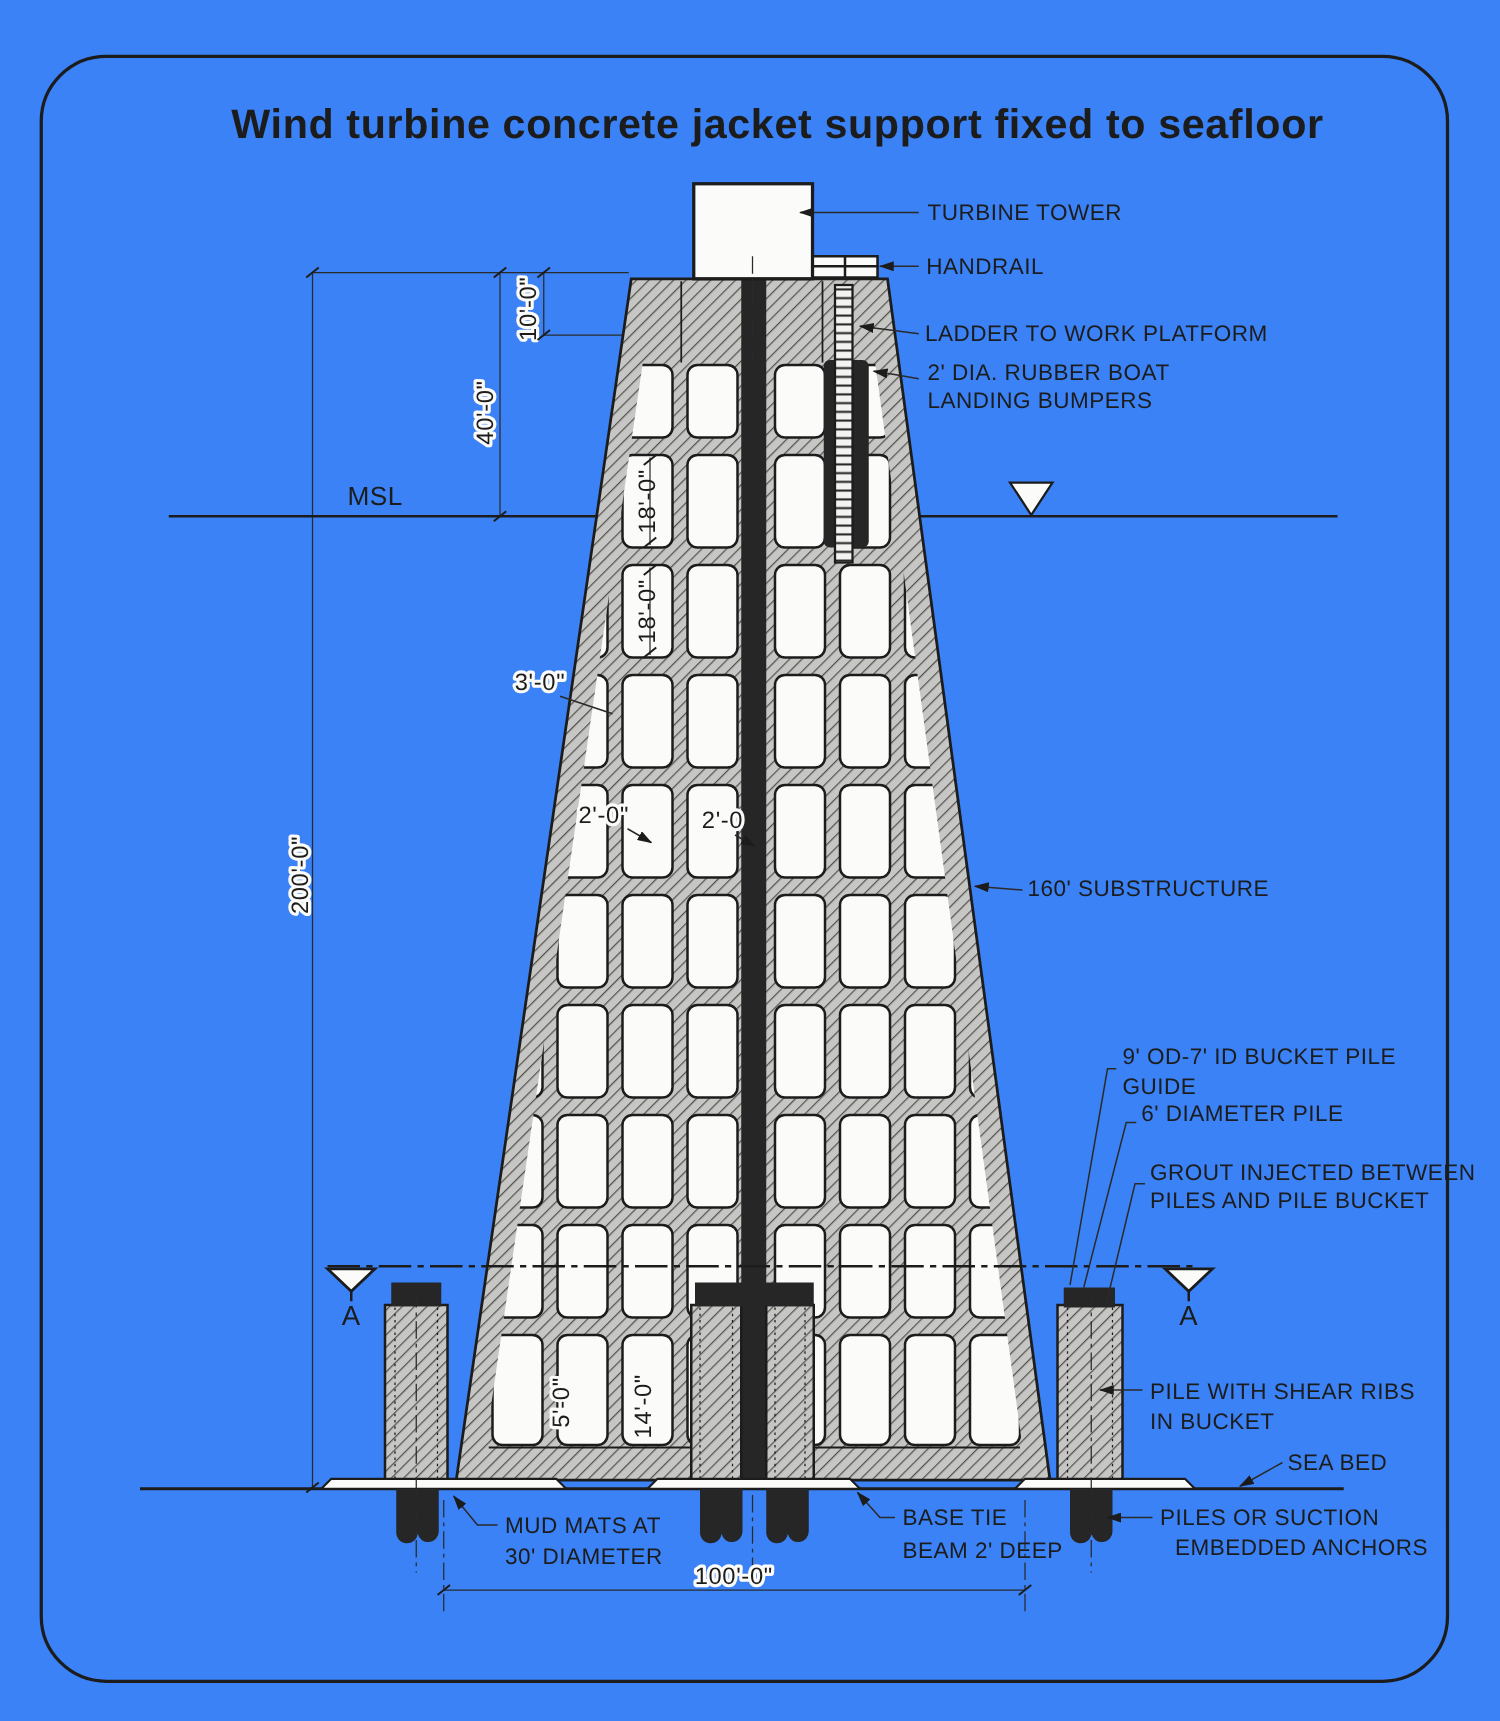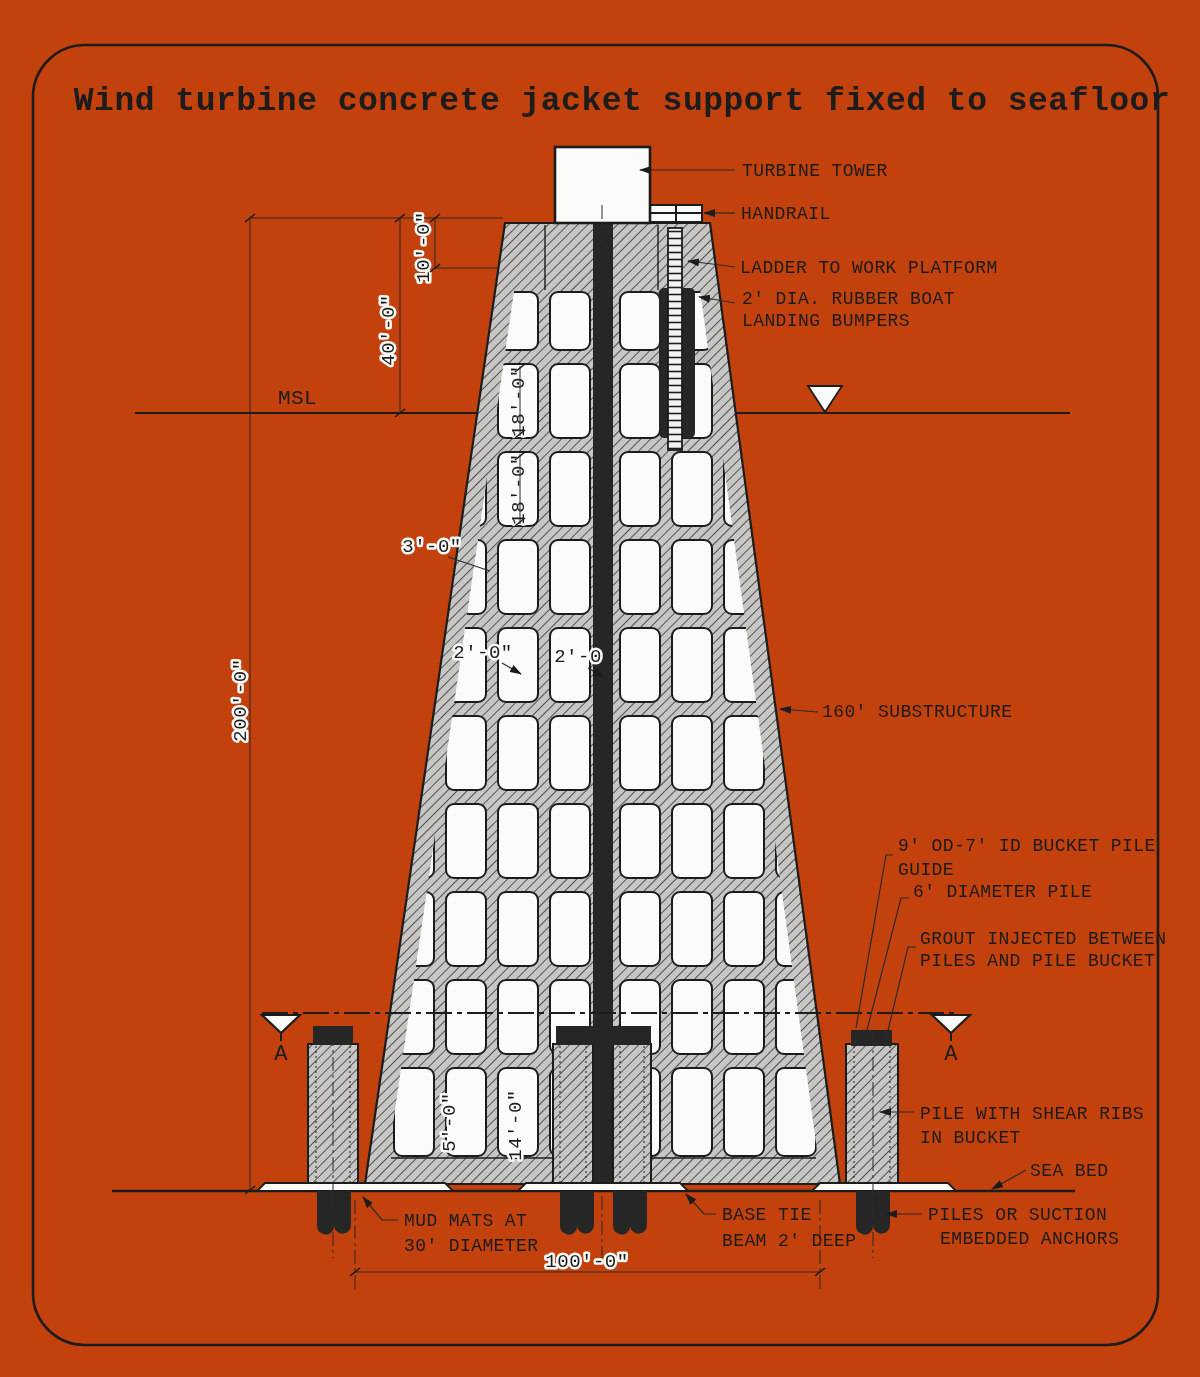--- a/index.html
+++ b/index.html
@@ -1,17 +1,17 @@
 <!DOCTYPE html>
 <html><head>
 <meta charset="utf-8">
 <style>
   html,body{margin:0;padding:0;background:#e8e8e6;}
-  .page{position:relative;width:1200px;height:1377px;background:#c2410c;margin:0 auto;
-        font-family:Liberation Mono, monospace;}
+  .page{position:relative;width:1200px;height:1377px;background:#3b82f6;margin:0 auto;
+        font-family:Liberation Sans, sans-serif;}
   svg{position:absolute;left:0;top:0;}
   text{fill:#1c1c1c;}
   .title{font-size:33px;font-weight:bold;letter-spacing:.5px;}
   .lbl{font-size:18px;letter-spacing:.4px;}
   .dim{font-size:19px;letter-spacing:.5px;}
   .halo{paint-order:stroke;stroke:#fbfbf9;stroke-width:5px;stroke-linejoin:round;}
   .cell{fill:#fbfbf9;stroke:#1c1c1c;stroke-width:2;}
   .thin{stroke:#2a2a2a;stroke-width:1;fill:none;}
   .leader{stroke:#2a2a2a;stroke-width:1.2;fill:none;}
   .dark{fill:#262626;stroke:none;}

